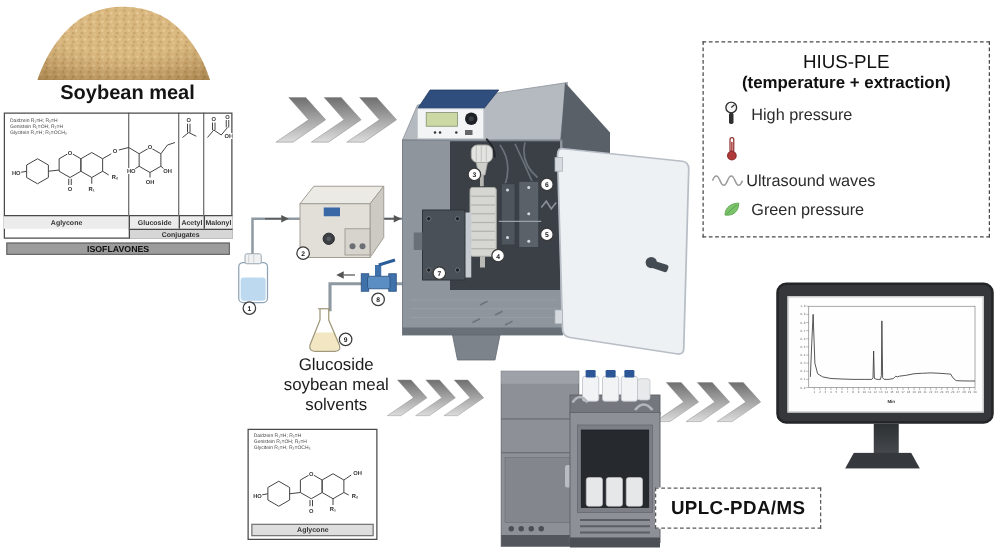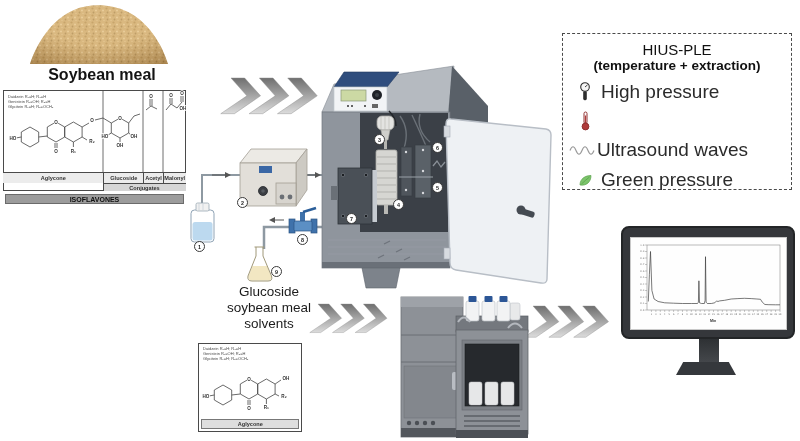--- a/index.html
+++ b/index.html
@@ -31,21 +31,21 @@
   .badge{position:absolute;width:11px;height:11px;border-radius:50%;background:#fff;border:1px solid #3a3a3a;
          box-sizing:border-box;display:flex;align-items:center;justify-content:center;z-index:6;}
   .badge span{font-size:9px;transform:scale(.6);font-weight:700;color:#222;}
   
   .hius{position:absolute;left:562px;top:33px;width:230px;height:157px;border:1.6px dashed #4a4a4a;
         background:#fff;box-sizing:border-box;z-index:4;}
   .hius-title{margin-top:7px;text-align:center;font-size:15px;font-weight:400;color:#111;}
   .hius-sub{text-align:center;font-size:13.5px;font-weight:700;color:#111;}
   .hius-item{display:flex;align-items:center;gap:6px;margin:8px 0 0 12px;}
   .hius-item .ic{width:20px;display:flex;justify-content:center;}
-  .hius-item .lb{font-size:19px;color:#2b2b2b;}
+  .hius-item .lb{font-size:13px;color:#2b2b2b;}
   
   .uplc-box{position:absolute;left:524px;top:390px;width:133px;height:33px;border:1.6px dashed #5a5a5a;
             background:#fff;box-sizing:border-box;display:flex;align-items:center;justify-content:center;
             font-size:15px;font-weight:700;letter-spacing:.3px;color:#111;z-index:4;}
   
   .monitor-frame{position:absolute;left:621px;top:226px;width:174px;height:113px;background:#35373b;
                  border:2px solid #232527;border-radius:8px;box-sizing:border-box;z-index:3;}
   .monitor-screen{position:absolute;left:630px;top:237px;width:157px;height:93px;background:#fefefe;
                   border:1px solid #c9c9c9;box-sizing:border-box;z-index:4;}
   .monitor-neck{position:absolute;left:699px;top:339px;width:20px;height:24px;
@@ -448,20 +448,23 @@
       <span class="ic">
         <svg width="15" height="13" viewBox="0 0 15 13">
           <path d="M2,11 C2,4.5 7.5,1.5 13,1.5 C13,8 8.5,12 2,11 Z" fill="#7cc46b" stroke="#58a149" stroke-width=".7"></path>
           <path d="M3.5,10 C6,7.5 9,5 11.5,3" fill="none" stroke="#58a149" stroke-width=".8"></path>
         </svg>
       </span>
       <span class="lb">Green pressure</span>
     </div>
   </div>
 
+  <div class="uplc-box">
+    <span>UPLC-PDA/MS</span>
+  </div>
 
   <div class="monitor-frame"></div>
   <div class="monitor-screen"></div>
   <div class="monitor-neck"></div>
   <div class="monitor-base"></div>
   <svg id="chrom" class="chrom-svg" width="155" height="91" viewBox="0 0 155 91">
     <rect x="16" y="7" width="133" height="65" class="axis"></rect>
     <g id="chrom-ticks">
         <line x1="20.433333333333334" x2="20.433333333333334" y1="72" y2="74" class="tick"></line>
         <text x="20.433333333333334" y="76.6" class="ticklabel">1</text>

